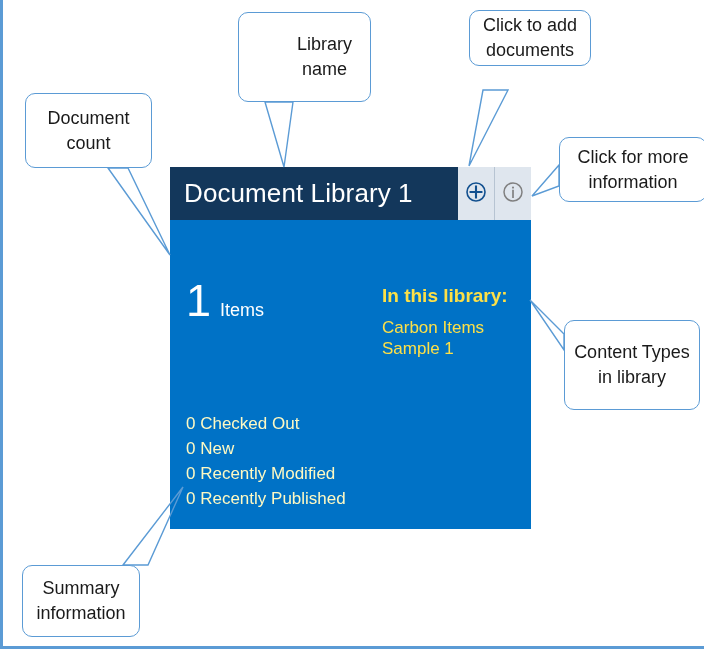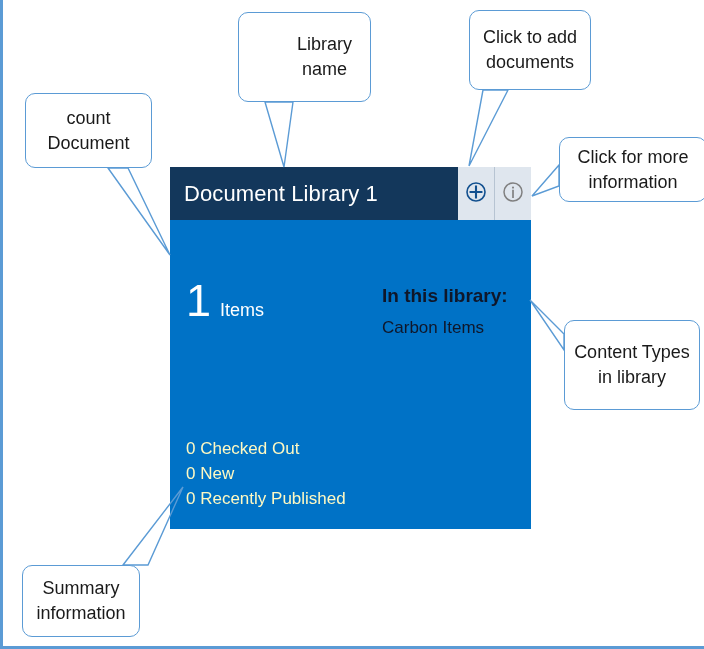--- a/index.html
+++ b/index.html
@@ -38,21 +38,21 @@
     background: #13375b;
     display: flex;
     align-items: stretch;
   }
   .tile-title {
     flex: 1 1 auto;
     display: flex;
     align-items: center;
     padding-left: 14px;
     color: #ffffff;
-    font-size: 22px;
+    font-size: 26px;
     font-weight: 400;
     letter-spacing: 0.1px;
     white-space: nowrap;
   }
   .tile-actions {
     display: flex;
     align-items: stretch;
     flex: 0 0 auto;
   }
   .tile-btn {
@@ -85,21 +85,21 @@
   }
   .count-label {
     font-size: 18px;
     margin-left: 9px;
     font-weight: 400;
   }
   .library-block {
     position: absolute;
     left: 212px;
     top: 64px;
-    color: #0f172a;
+    color: #fde047;
     width: 140px;
   }
   .library-heading {
     font-size: 19px;
     font-weight: 600;
     line-height: 23px;
     margin-bottom: 10px;
     white-space: nowrap;
   }
   .library-ct {
@@ -134,21 +134,21 @@
     align-items: center;
     justify-content: center;
     box-sizing: border-box;
     padding: 4px 8px;
     z-index: 5;
   }
   .callout span { display: block; }
 
   #co-doc-count   { left: 22px;  top: 93px;  width: 127px; height: 75px; }
   #co-lib-name    { left: 235px; top: 12px;  width: 133px; height: 90px; padding-left: 48px; }
-  #co-add-docs    { left: 466px; top: 10px;  width: 122px; height: 80px; }
+  #co-add-docs    { left: 466px; top: 10px;  width: 122px; height: 56px; }
   #co-more-info   { left: 556px; top: 137px; width: 148px; height: 65px; }
   #co-content-ty  { left: 561px; top: 320px; width: 136px; height: 90px; }
   #co-summary     { left: 19px;  top: 565px; width: 118px; height: 72px; }
 
   
   #leaders {
     position: absolute;
     left: 0; top: 0;
     width: 704px; height: 649px;
     z-index: 2;
@@ -206,35 +206,37 @@
     <div class="tile-body">
 
       <div class="count-block">
         <span class="count-number">1</span>
         <span class="count-label">Items</span>
       </div>
 
       <div class="library-block">
         <div class="library-heading">In this library:</div>
         <div class="library-ct">Carbon Items</div>
+        <div class="library-ct">Sample 1</div>
       </div>
 
       <div class="summary-block">
         <div class="summary-line">0 Checked Out</div>
         <div class="summary-line">0 New</div>
+        <div class="summary-line">0 Recently Modified</div>
         <div class="summary-line">0 Recently Published</div>
       </div>
 
     </div>
   </div>
 
   <div class="callout" id="co-doc-count">
     <div>
+      <span>Document</span>
       <span>count</span>
-      <span>Document</span>
     </div>
   </div>
 
   <div class="callout" id="co-lib-name">
     <div>
       <span>Library name</span>
     </div>
   </div>
 
   <div class="callout" id="co-add-docs">

